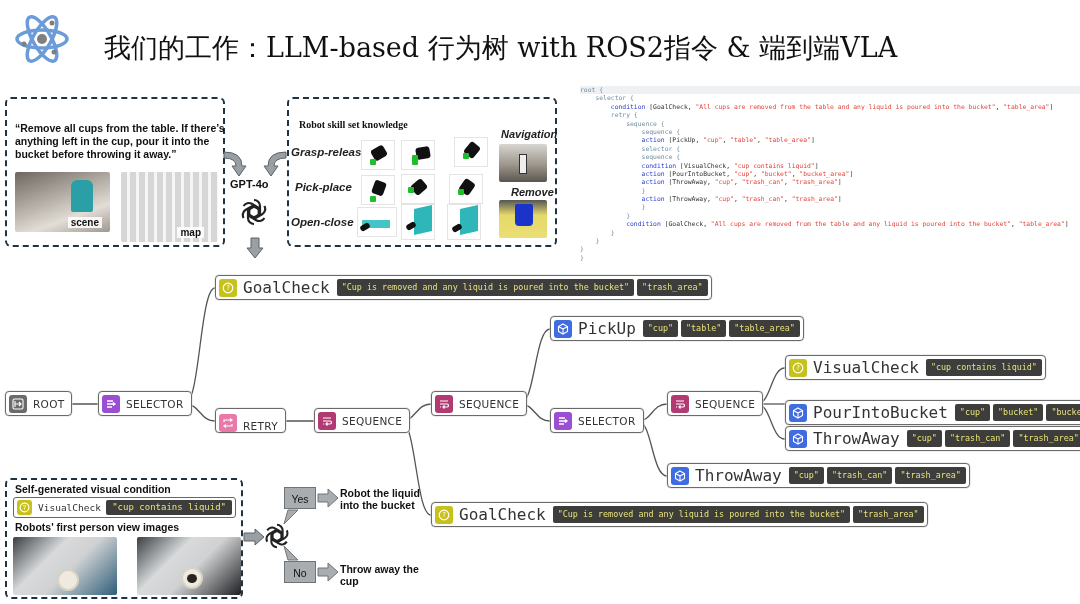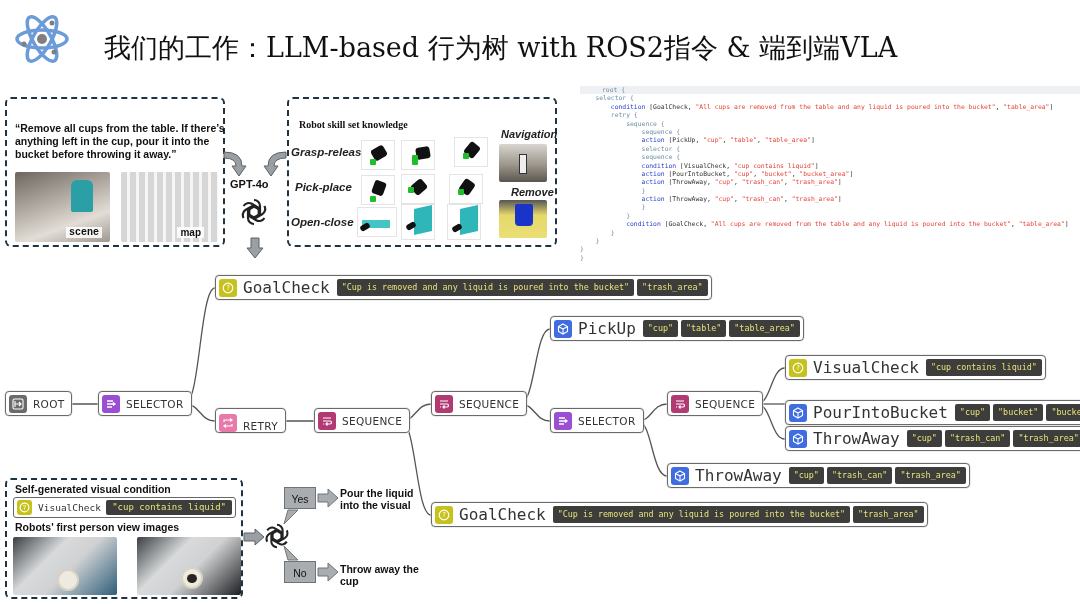--- a/index.html
+++ b/index.html
@@ -11,21 +11,21 @@
   #title { left: 104px; top: 30px; font-family: "DejaVu Serif", "Liberation Serif", serif; font-size: 27px; color: #111; white-space: nowrap; letter-spacing: 0px; }
 
   
   .panel { border: 2.5px dashed #1f3442; border-radius: 6px; background: #fff; }
   .panel-title { font-weight: bold; font-size: 14px; color: #111; }
 
   #env-panel { left: 5px; top: 97px; width: 220px; height: 150px; }
   #env-panel .panel-title { position: absolute; left: 8px; top: 4px; font-size: 14px; }
   #env-quote { position: absolute; left: 8px; top: 23px; width: 210px; font-size: 10.5px; font-weight: bold; line-height: 13px; }
   .photo { position: absolute; border-radius: 2px; overflow: hidden; }
-  #scene-img { left: 8px; top: 73px; width: 95px; height: 70px; background: linear-gradient(160deg, #6c6660 0%, #b8b2aa 45%, #e2ddd6 70%, #9d978f 100%); font-family: Liberation Mono, monospace; }
+  #scene-img { left: 8px; top: 73px; width: 95px; height: 60px; background: linear-gradient(160deg, #6c6660 0%, #b8b2aa 45%, #e2ddd6 70%, #9d978f 100%); }
   #map-img { left: 114px; top: 73px; width: 97px; height: 70px; background: repeating-linear-gradient(90deg, #d6d6d6 0 6px, #f5f5f5 6px 9px), #e0e0e0; }
   .img-caption { position: absolute; bottom: 4px; font-size: 10px; font-weight: bold; background: rgba(255,255,255,0.85); padding: 0 3px; }
   #scene-img .img-caption { right: 8px; }
   #map-img .img-caption { right: 14px; }
   .robot-shape { position: absolute; left: 56px; top: 8px; width: 22px; height: 32px; background: #2aa0a6; border-radius: 6px 6px 2px 2px; }
 
   #skill-panel { left: 287px; top: 97px; width: 270px; height: 150px; }
   #skill-panel .panel-title { position: absolute; left: 10px; top: 20px; font-size: 10px; font-family: Liberation Serif, serif; }
   .skill-row-label { position: absolute; font-style: italic; font-weight: bold; font-size: 11.5px; color: #222; }
   .thumb { position: absolute; width: 34px; height: 30px; border: 1px solid #e4e4e4; background: #fff; }
@@ -40,21 +40,21 @@
   #vision-img .bucket { position: absolute; left: 16px; top: 4px; width: 18px; height: 22px; background: #1a33c9; border-radius: 2px 2px 4px 4px; }
 
   
   #gpt-label { left: 230px; top: 178px; font-weight: bold; font-size: 11px; }
   #gpt-logo { left: 238px; top: 196px; width: 32px; height: 32px; }
   .gray-arrow path { fill: #9a9fa3; stroke: #5d6266; stroke-width: 1; }
 
   
   #code-panel { left: 580px; top: 86px; width: 500px; height: 178px; font-family: "DejaVu Sans Mono", "Liberation Mono", monospace; font-size: 6.4px; line-height: 8.4px; color: #333; white-space: pre; }
   #code-panel .line { height: 8.4px; }
-  #code-panel .line.first { background: #eef0f3; padding-left: 22px; }
+  #code-panel .line.first { background: #eef0f3; }
   .kw-gray { color: #6f8fa3; }
   .kw-blue { color: #2b3fcf; }
   .str { color: #e5453b; }
   .plain { color: #333; }
 
   
   #tree-lines { left: 0; top: 0; width: 1080px; height: 604px; pointer-events: none; }
   #tree-lines path { fill: none; stroke: #555; stroke-width: 1.3; }
   .node { position: absolute; height: 25px; border: 1.6px solid #6a6a6a; border-radius: 4px; background: #fff; display: flex; align-items: center; padding: 0 3px 0 3px; white-space: nowrap; box-shadow: 0 0 0 0.5px #ddd; }
   .node .ico { width: 18px; height: 18px; border-radius: 3px; display: flex; align-items: center; justify-content: center; margin-right: 6px; flex-shrink: 0; }
@@ -379,14 +379,14 @@
 </svg>
 
 <svg class="abs" style="left:280px;top:480px;width:60px;height:110px;" viewBox="0 0 60 110">
   <path d="M8 30 L4 44 L18 30 Z" fill="#a9adb0" stroke="#6f7478" stroke-width="1"></path>
   <path d="M8 80 L4 66 L18 80 Z" fill="#a9adb0" stroke="#6f7478" stroke-width="1"></path>
   <path class="" d="M38 14 L48 14 L48 9 L58 18 L48 27 L48 22 L38 22 Z" fill="#a9adb0" stroke="#6f7478" stroke-width="1"></path>
   <path d="M38 88 L48 88 L48 83 L58 92 L48 101 L48 96 L38 96 Z" fill="#a9adb0" stroke="#6f7478" stroke-width="1"></path>
 </svg>
 <div id="yes-box" class="callout">Yes</div>
 <div id="no-box" class="callout">No</div>
-<div id="yes-result" class="result">Pour the liquid into the visual</div>
+<div id="yes-result" class="result">Robot the liquid into the bucket</div>
 <div id="no-result" class="result">Throw away the cup</div>
 
 </body></html>

